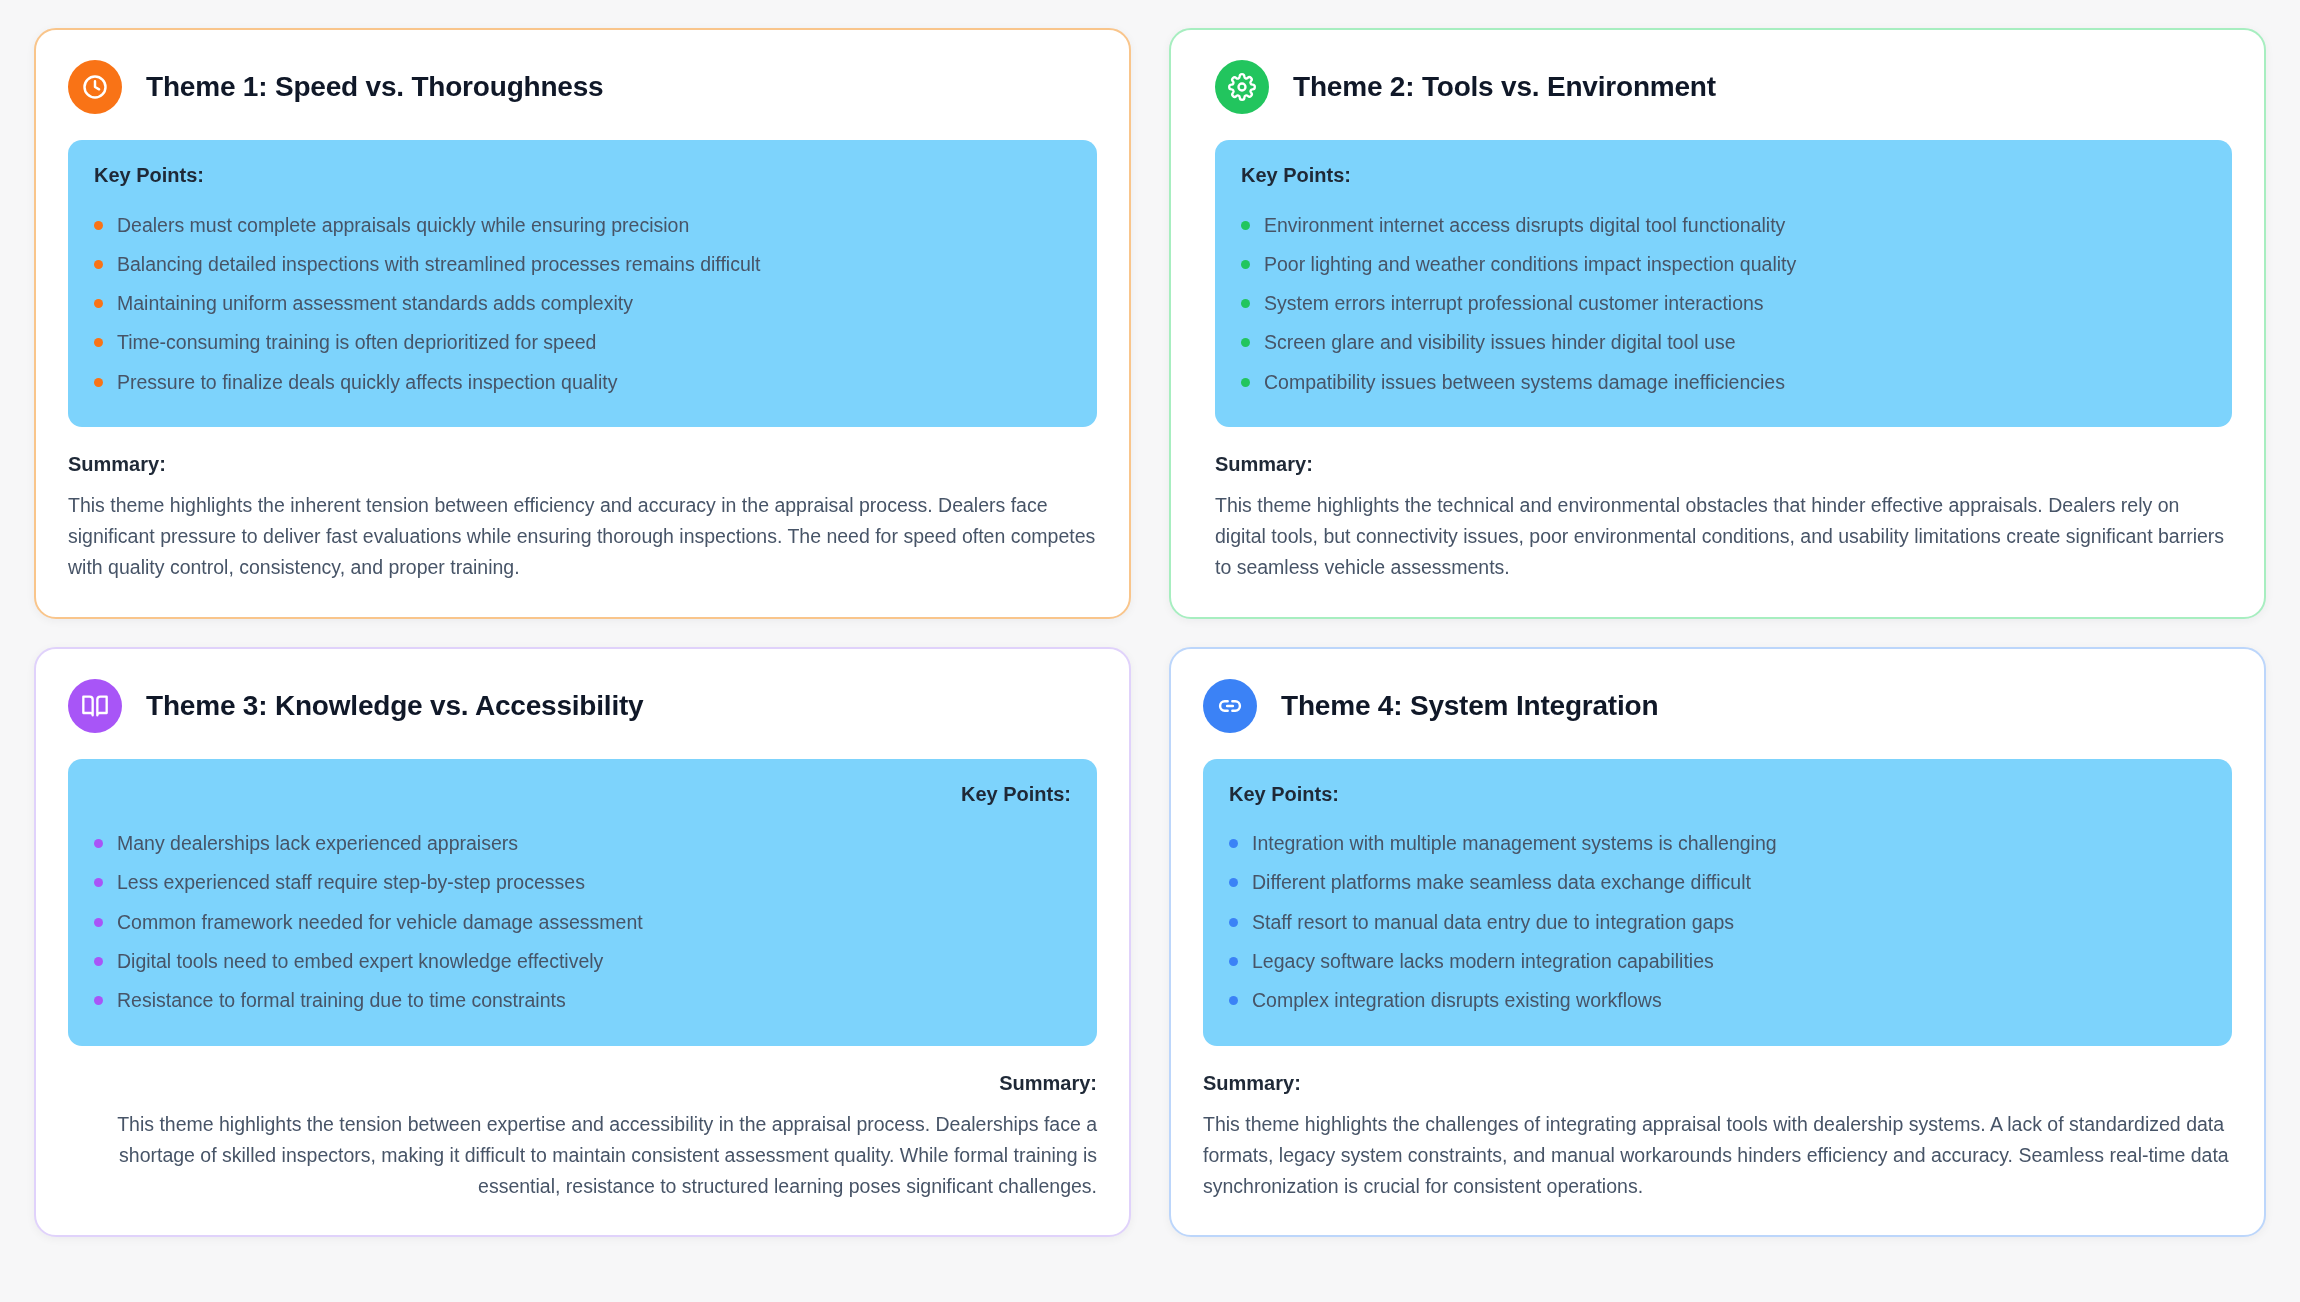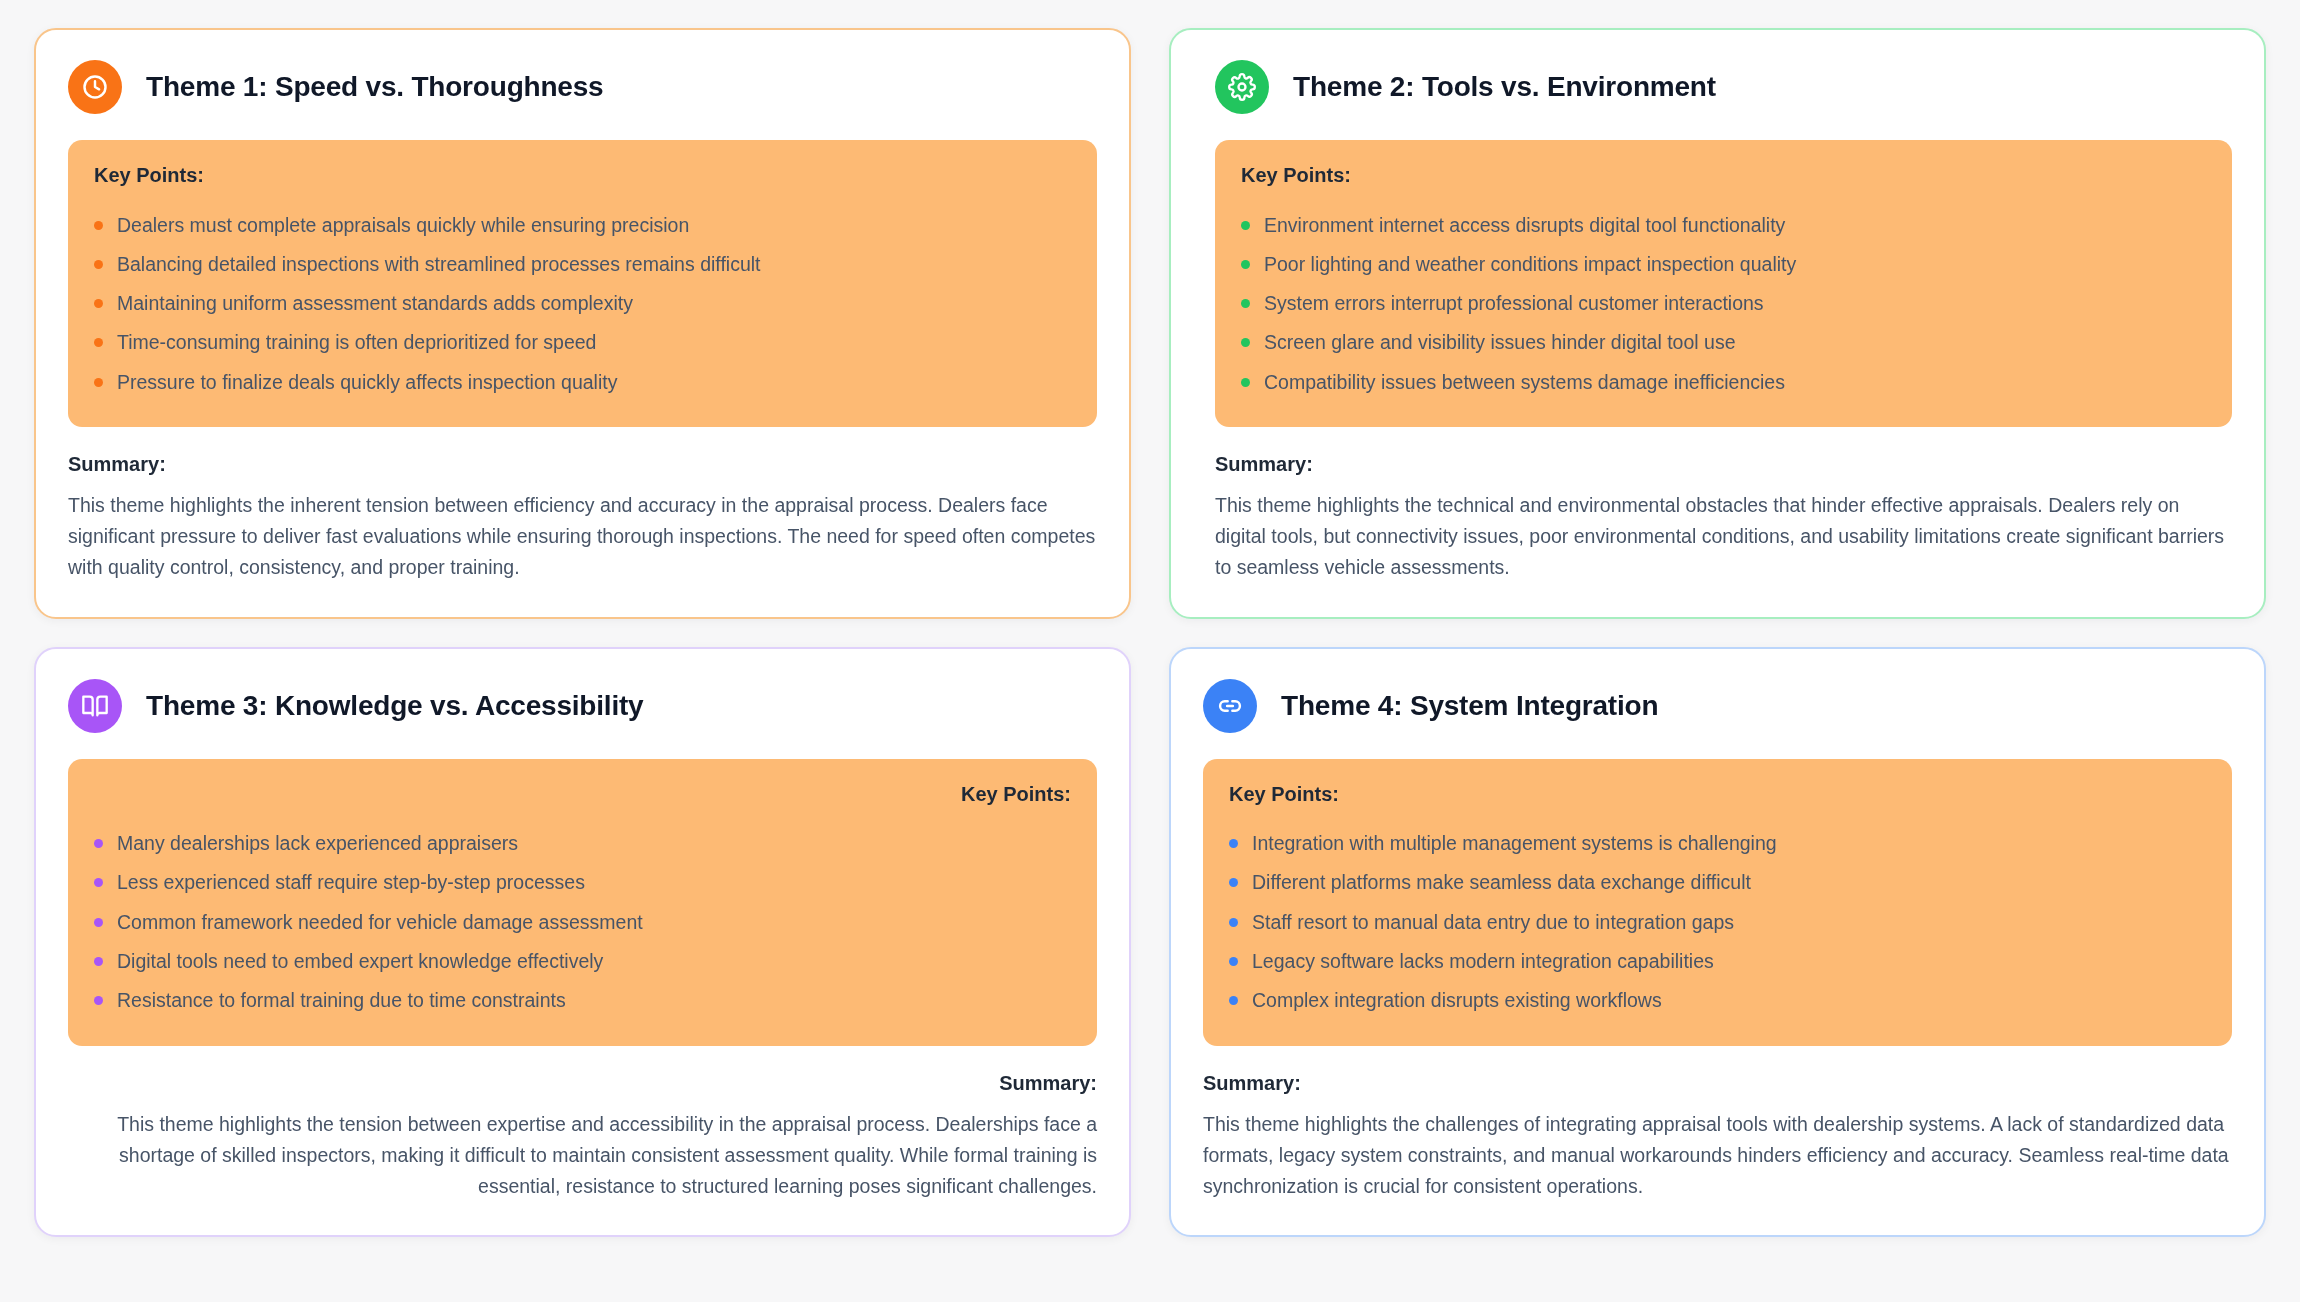--- a/index.html
+++ b/index.html
@@ -57,21 +57,21 @@
 
   .card-title {
     font-size: 28px;
     font-weight: 700;
     color: #101828;
     letter-spacing: -0.2px;
     line-height: 1.2;
   }
 
   .keypoints-box {
-    background: #fdba74;
+    background: #7dd3fc;
     border-radius: 14px;
     padding: 24px 26px 26px 26px;
     margin-bottom: 26px;
   }
   .section-label {
     font-size: 20px;
     font-weight: 700;
     color: #1f2937;
     margin-bottom: 18px;
   }

